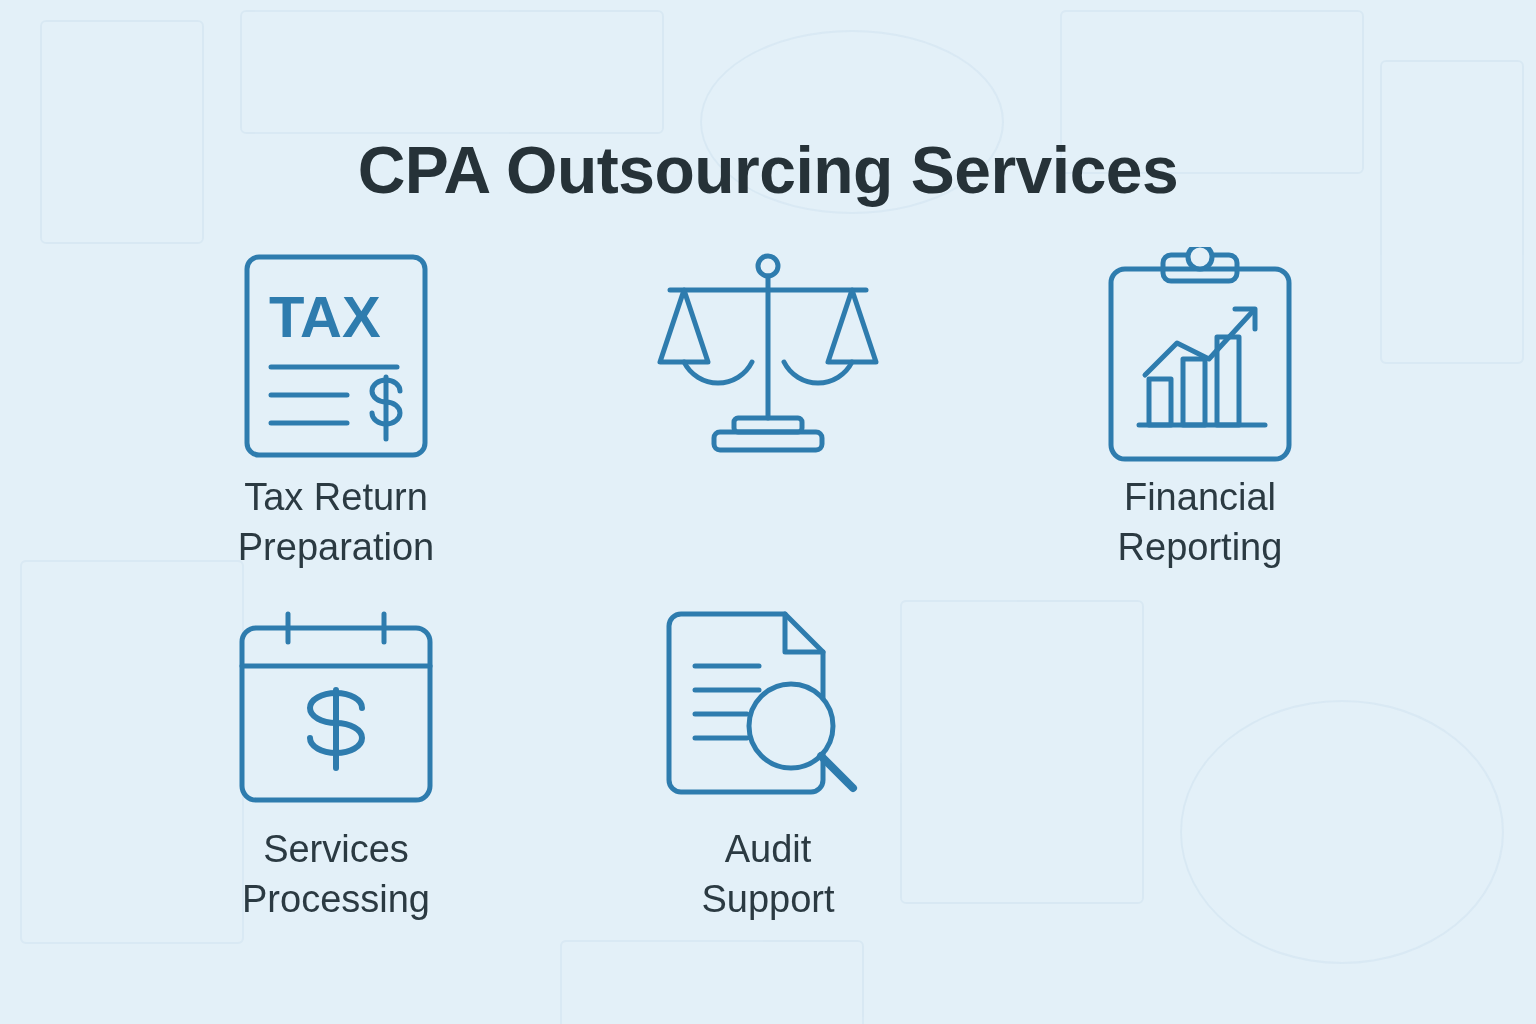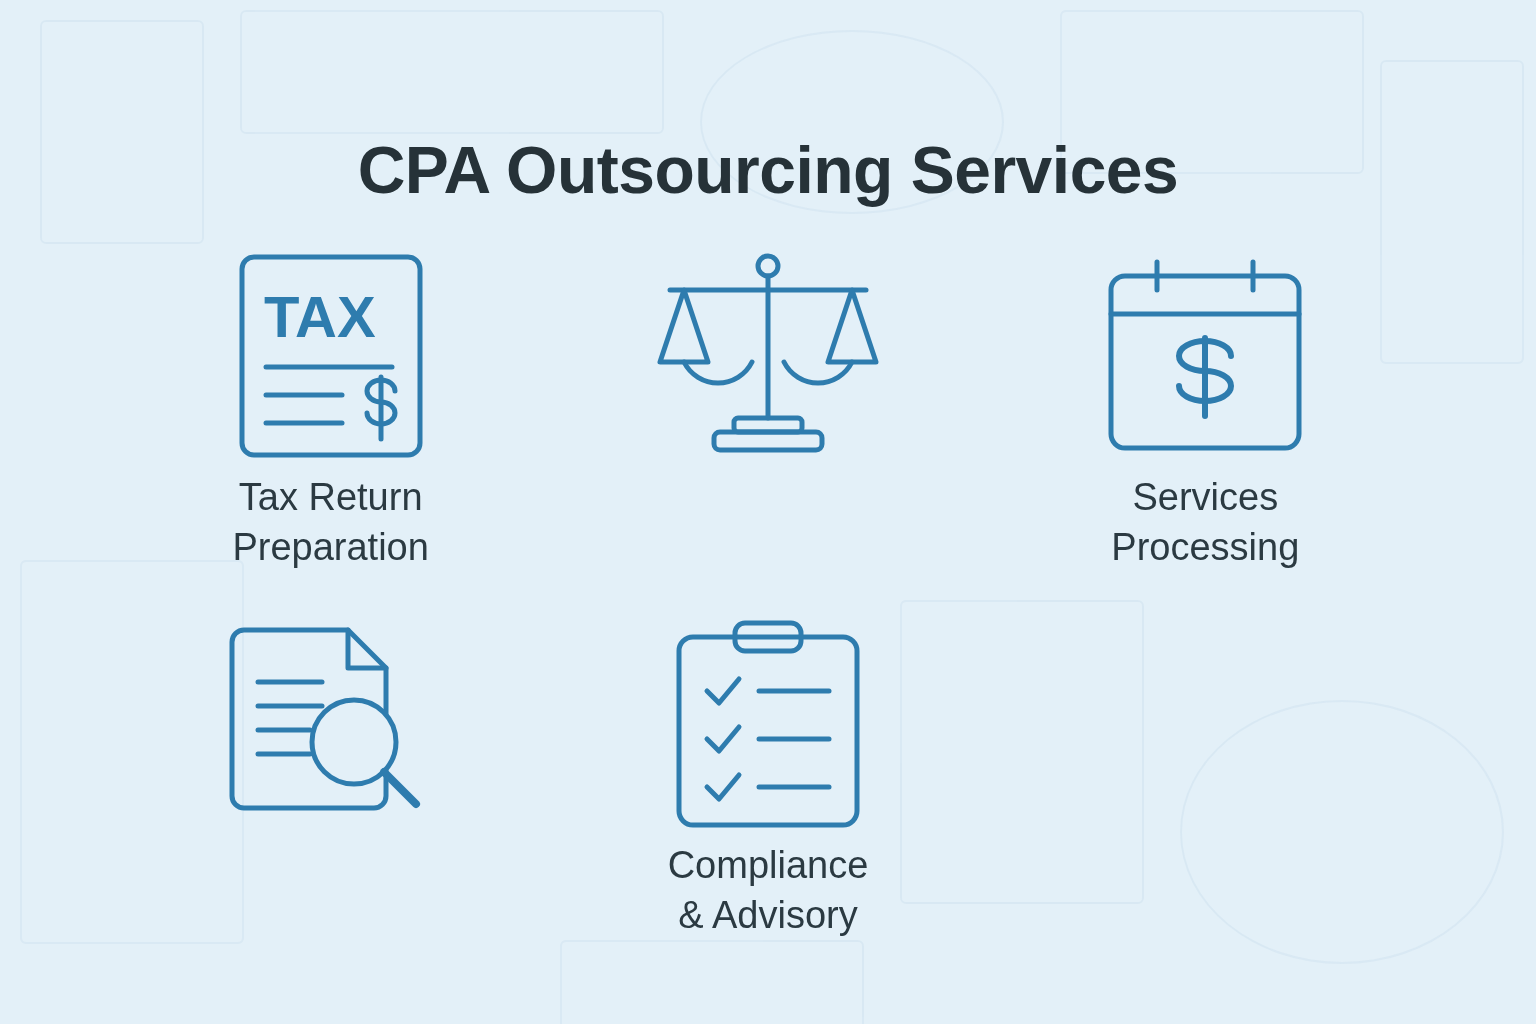--- a/index.html
+++ b/index.html
@@ -50,21 +50,20 @@
 
   .grid {
     position: absolute;
     top: 246px;
     left: 120px;
     width: 1296px;
     display: grid;
     grid-template-columns: repeat(3, 1fr);
     grid-template-rows: repeat(2, 352px);
     justify-items: center;
-    gap: 16px;
   }
 
   .card {
     width: 340px;
     display: flex;
     flex-direction: column;
     align-items: center;
   }
 
   .icon-wrap {
@@ -129,20 +128,37 @@
           <path d="M22 40 L-2 112 h48 Z" transform="translate(14,0)"></path>
           <path d="M36 112 a38 38 0 0 0 68 0"></path>
           <path d="M218 40 L194 112 h48 Z" transform="translate(-14,0)"></path>
           <path d="M136 112 a38 38 0 0 0 68 0"></path>
           <rect x="86" y="168" width="68" height="14" rx="4"></rect>
           <rect x="66" y="182" width="108" height="18" rx="6"></rect>
         </svg>
       </div>
     </div>
 
+    <div class="card">
+      <div class="icon-wrap">
+        <svg width="190" height="218" viewBox="0 0 190 218" fill="none" stroke="#2e7cae" stroke-width="5" stroke-linecap="round" stroke-linejoin="round">
+          <rect x="6" y="22" width="178" height="190" rx="14"></rect>
+          <rect x="58" y="8" width="74" height="26" rx="8"></rect>
+          <circle cx="95" cy="10" r="12" fill="#e3f0f8"></circle>
+          <line x1="34" y1="178" x2="160" y2="178"></line>
+          <rect x="44" y="132" width="22" height="46"></rect>
+          <rect x="78" y="112" width="22" height="66"></rect>
+          <rect x="112" y="90" width="22" height="88"></rect>
+          <polyline points="40,128 72,96 104,112 148,64"></polyline>
+          <polyline points="130,62 150,62 150,82"></polyline>
+        </svg>
+      </div>
+      <div class="card-label">Financial
+Reporting</div>
+    </div>
 
     <div class="card">
       <div class="icon-wrap">
         <svg width="200" height="200" viewBox="0 0 200 200" fill="none" stroke="#2e7cae" stroke-width="5" stroke-linecap="round" stroke-linejoin="round">
           <rect x="6" y="20" width="188" height="172" rx="14"></rect>
           <line x1="6" y1="58" x2="194" y2="58"></line>
           <line x1="52" y1="6" x2="52" y2="34"></line>
           <line x1="148" y1="6" x2="148" y2="34"></line>
           <path d="M100 82 v78" stroke-width="6"></path>
           <path d="M126 100 a26 15 0 0 0 -26 -15 a26 15 0 0 0 0 30 a26 15 0 0 1 0 30 a26 15 0 0 1 -26 -15" stroke-width="6"></path>
@@ -158,33 +174,19 @@
           <path d="M6 18 a12 12 0 0 1 12 -12 h104 l38 38 v128 a12 12 0 0 1 -12 12 h-130 a12 12 0 0 1 -12 -12 Z"></path>
           <polyline points="122,6 122,44 160,44"></polyline>
           <line x1="32" y1="58" x2="96" y2="58"></line>
           <line x1="32" y1="82" x2="96" y2="82"></line>
           <line x1="32" y1="106" x2="84" y2="106"></line>
           <line x1="32" y1="130" x2="84" y2="130"></line>
           <circle cx="128" cy="118" r="42" fill="#e3f0f8"></circle>
           <line x1="158" y1="148" x2="190" y2="180" stroke-width="8"></line>
         </svg>
       </div>
+      <div class="card-label">Audit
+Support</div>
     </div>
 
-    <div class="card">
-      <div class="icon-wrap">
-        <svg width="190" height="210" viewBox="0 0 190 210" fill="none" stroke="#2e7cae" stroke-width="5" stroke-linecap="round" stroke-linejoin="round">
-          <rect x="6" y="18" width="178" height="188" rx="14"></rect>
-          <rect x="62" y="4" width="66" height="28" rx="10"></rect>
-          <polyline points="34,72 46,84 66,60"></polyline>
-          <line x1="86" y1="72" x2="156" y2="72"></line>
-          <polyline points="34,120 46,132 66,108"></polyline>
-          <line x1="86" y1="120" x2="156" y2="120"></line>
-          <polyline points="34,168 46,180 66,156"></polyline>
-          <line x1="86" y1="168" x2="156" y2="168"></line>
-        </svg>
-      </div>
-      <div class="card-label">Compliance
-&amp; Advisory</div>
-    </div>
 
   </div>
 </div>
 
 </body></html>

